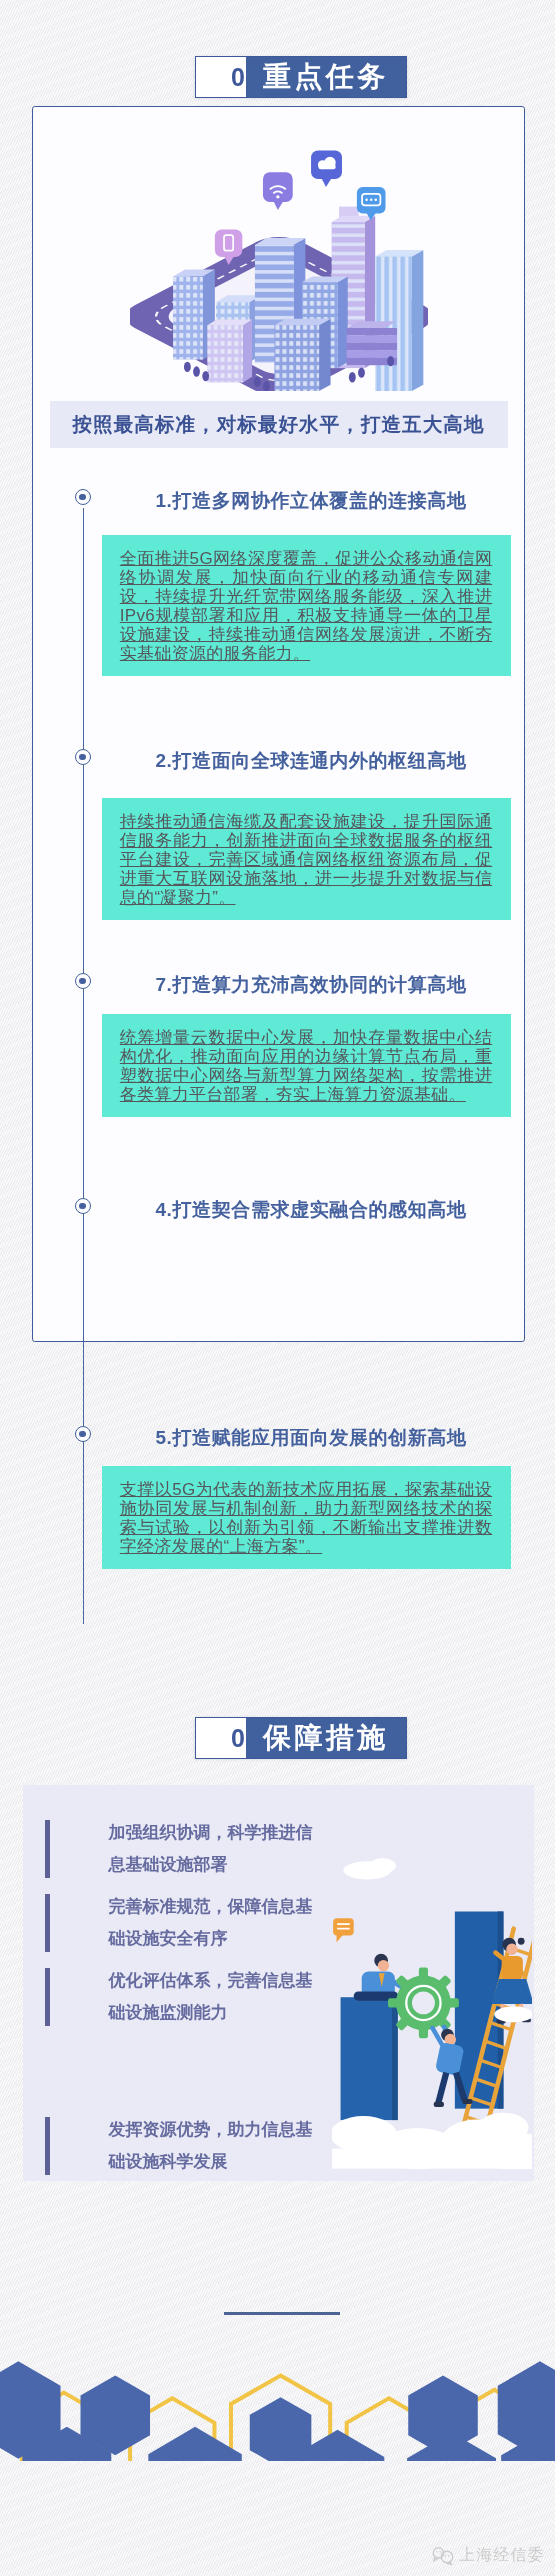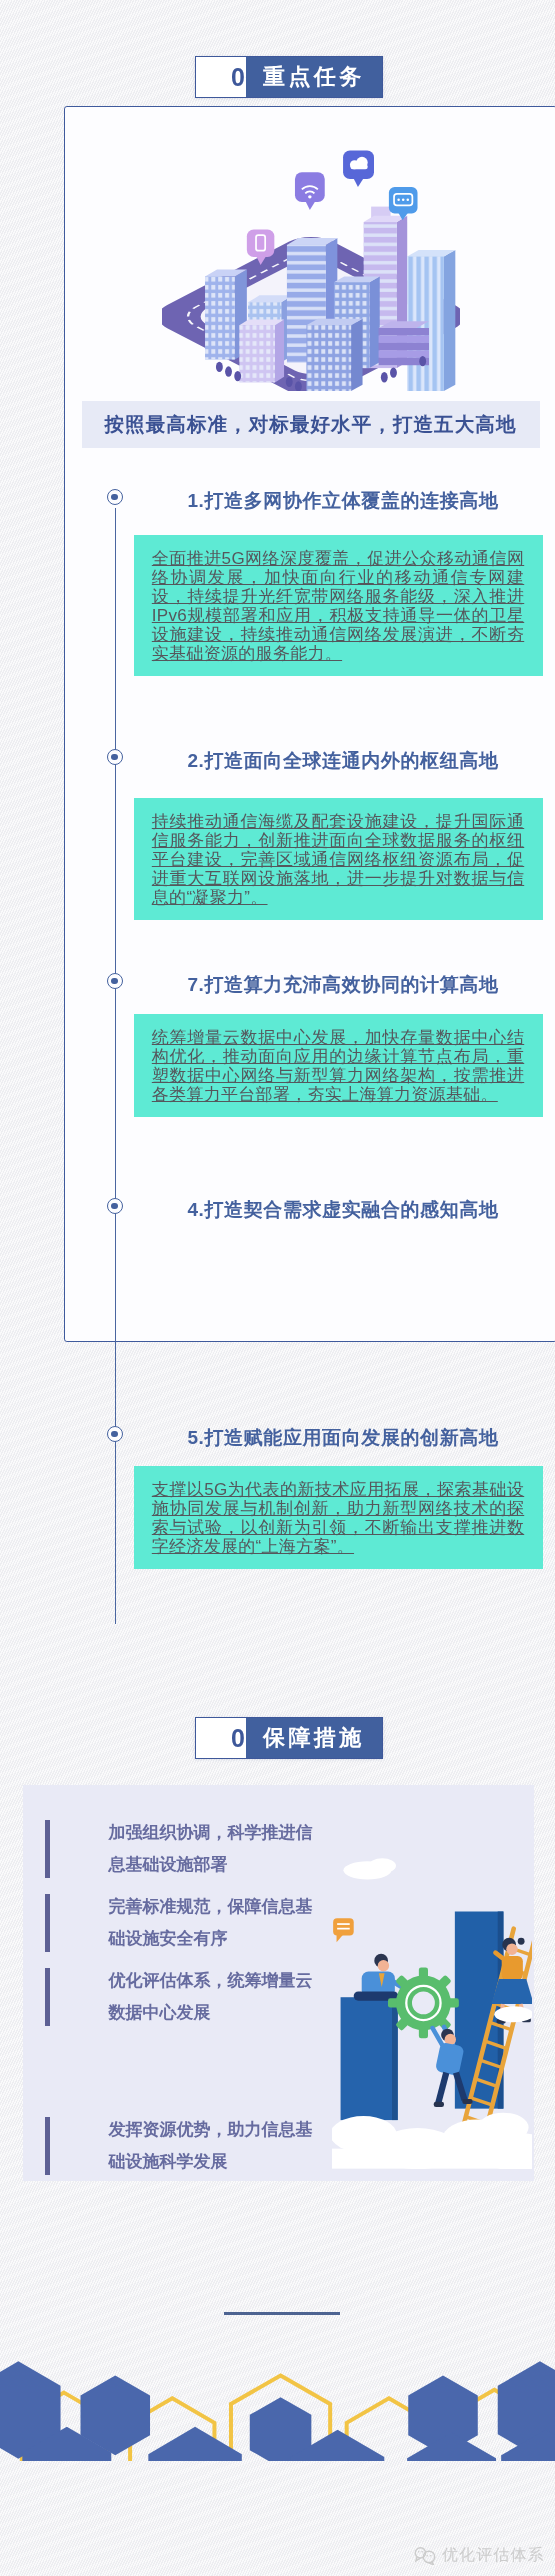--- a/index.html
+++ b/index.html
@@ -11,25 +11,25 @@
       rgba(255,255,255,0.55) 0px, rgba(255,255,255,0.55) 1.1px,
       rgba(225,226,232,0.35) 1.1px, rgba(225,226,232,0.35) 2.3px);
     font-family:"Liberation Sans","DejaVu Sans",sans-serif;
   }
   
   .badge { position:absolute; left:195px; display:flex; height:42px;
     border:1.7px solid #3e589a; background:#fff; box-shadow:0 1.1px 3.4px rgba(60,80,140,0.18); }
   .badge .num { width:50px; display:flex; align-items:center; justify-content:center;
     color:#3e589a; font-size:25px; font-weight:bold; background:#fff;padding-left:48px; }
   .badge .label { display:flex; align-items:center; justify-content:center;
-    background:#41609e; color:#fff; font-size:22px; font-weight:bold;
+    background:#41609e; color:#fff; font-size:28px; font-weight:bold;
     letter-spacing:3.4px; padding:0 17px; }
   
   .card { position:absolute; left:31.5px; top:106px; width:493px; height:1236px;
-    background:#fdfdff; border:1.7px solid #3f5a9c; border-radius:2.9px;margin-left:32px; }
+    background:#fdfdff; border:1.7px solid #3f5a9c; border-radius:2.9px; }
   .banner { position:absolute; left:17px; top:294px; width:458px; height:47px;
     background:#e7eaf6; display:flex; align-items:center; justify-content:center;
     color:#3a5193; font-size:19.5px; font-weight:bold; letter-spacing:1.1px; }
   .vline { position:absolute; left:50px; top:401px; width:1.7px; height:1116px; background:#4a66a0; }
   .bullet { position:absolute; left:42px; width:16px; height:16px; border:1.7px solid #44619e;
     border-radius:50%; background:#fdfdff; display:flex; align-items:center; justify-content:center; }
   .bullet i { width:6.9px; height:6.9px; border-radius:50%; background:#44619e; }
   .task-title { position:absolute; left:68px; width:366px; color:#44619e;
     font-size:19px; font-weight:bold; letter-spacing:0.6px;text-align:right; }
   .task-body { position:absolute; left:69px; width:409px; background:#5eead4;
@@ -226,21 +226,21 @@
     <div class="measure" style="top:31.5px">
       <span class="bar"></span>
       <div class="mtext">加强组织协调，科学推进信息基础设施部署</div>
     </div>
     <div class="measure" style="top:106px">
       <span class="bar"></span>
       <div class="mtext">完善标准规范，保障信息基础设施安全有序</div>
     </div>
     <div class="measure" style="top:180px">
       <span class="bar"></span>
-      <div class="mtext">优化评估体系，统筹增量云数据中心发展</div>
+      <div class="mtext">优化评估体系，完善信息基础设施监测能力</div>
     </div>
     <div class="measure" style="top:329px">
       <span class="bar"></span>
       <div class="mtext">发挥资源优势，助力信息基础设施科学发展</div>
     </div>
 
     <svg width="200" height="355" viewBox="0 0 350 620" style="position:absolute;left:309px;top:29px">
 
       <ellipse cx="62" cy="98" rx="42" ry="16" fill="#ffffff"></ellipse>
       <ellipse cx="88" cy="90" rx="24" ry="13" fill="#ffffff"></ellipse>
@@ -371,17 +371,17 @@
         <circle cx="28" cy="19" r="10"></circle>
         <path d="M33,27 L36,33 L27,29"></path>
       </g>
       <g fill="#cccccc">
         <circle cx="10" cy="10" r="1.4"></circle>
           <circle cx="16" cy="10" r="1.4"></circle>
         <circle cx="25" cy="17" r="1.4"></circle>
           <circle cx="31" cy="17" r="1.4"></circle>
       </g>
     </svg>
-    <span>优化评估体系</span>
+    <span>上海经信委</span>
   </div>
 
 </div>
 
 
 </body></html>

